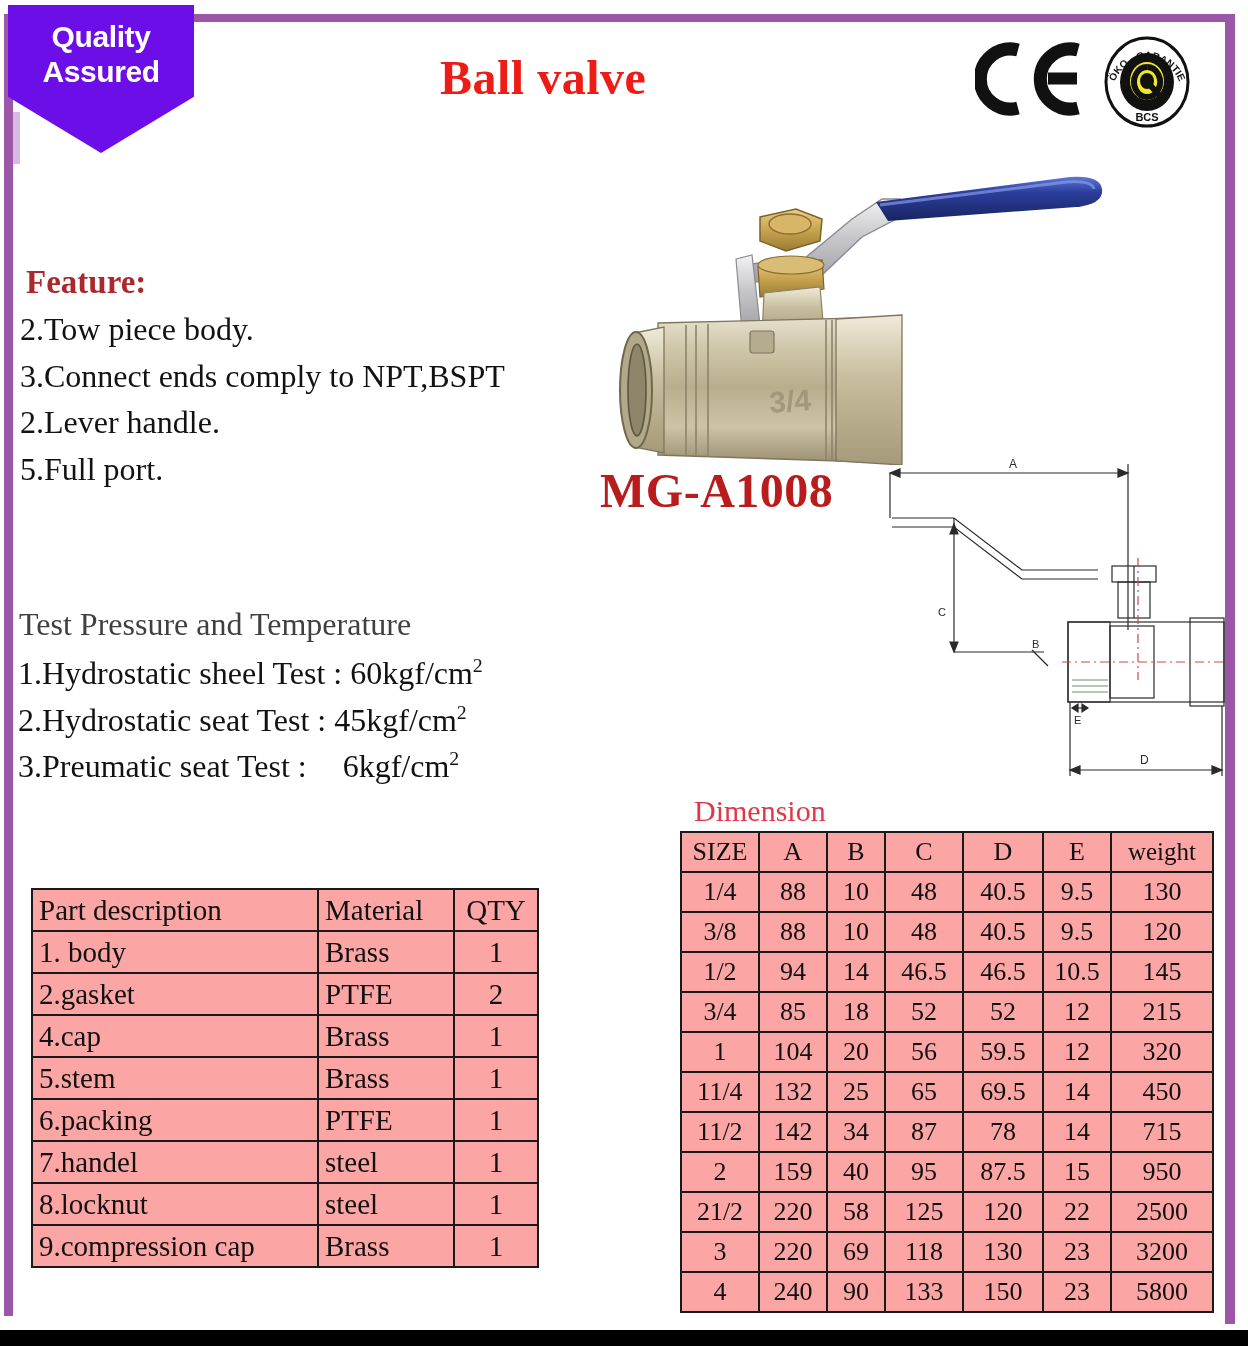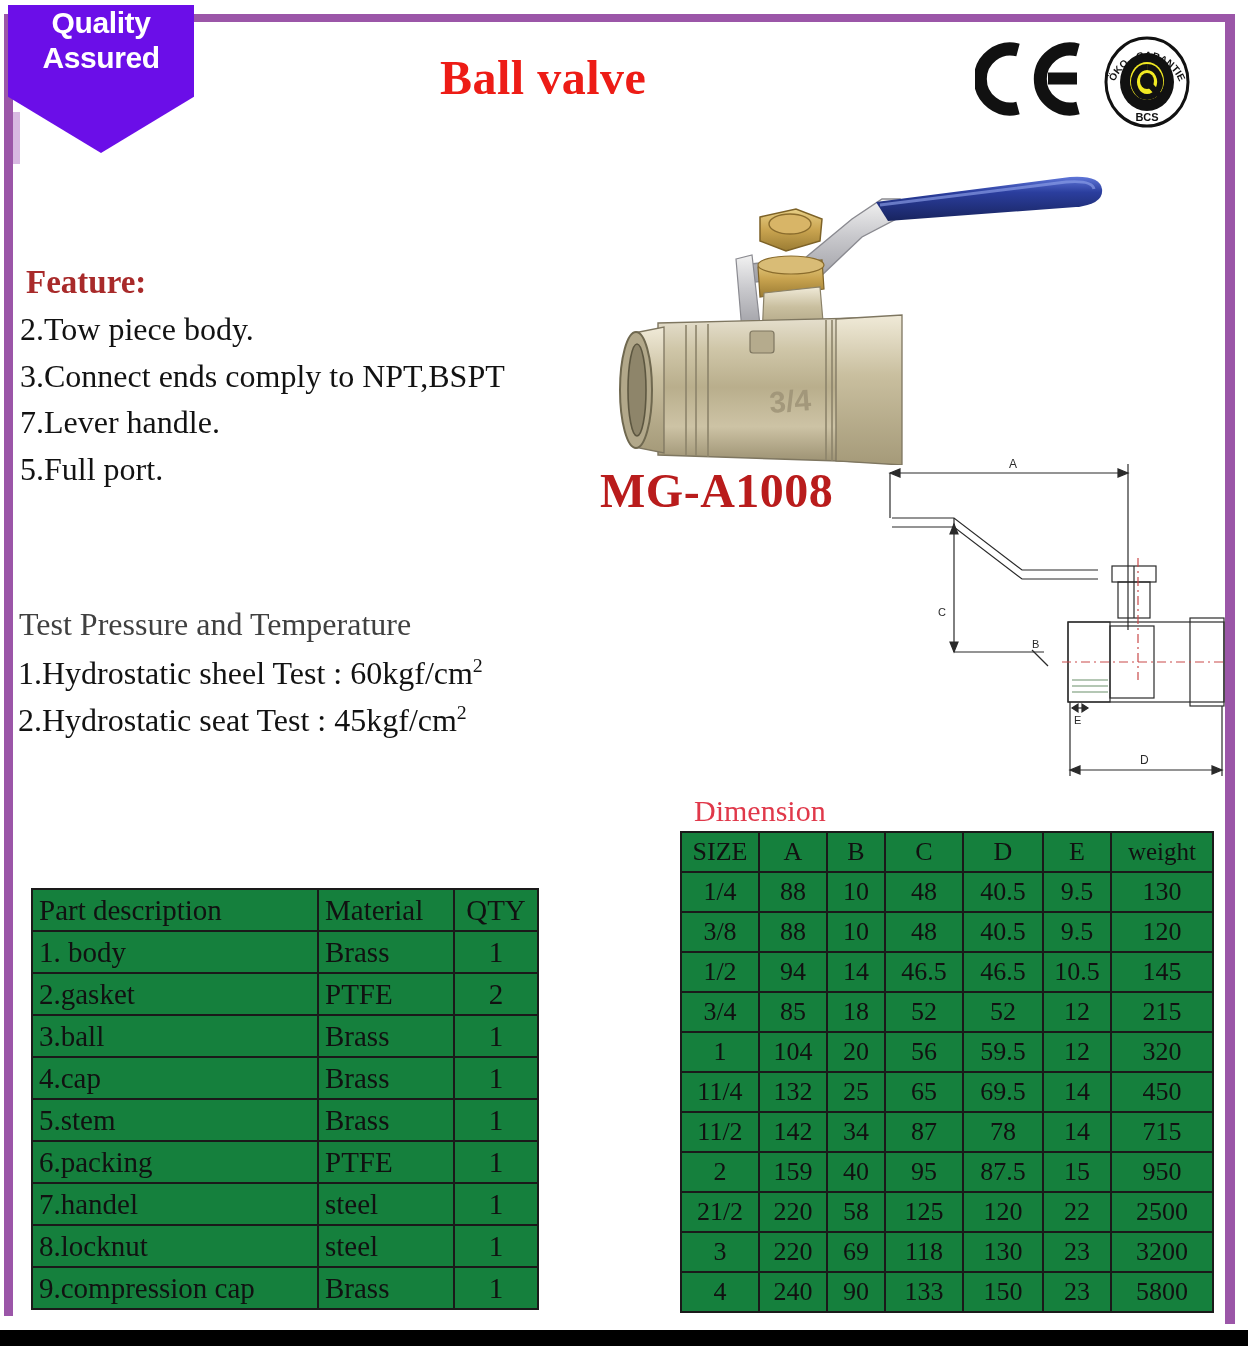--- a/index.html
+++ b/index.html
@@ -66,21 +66,21 @@
   }
   .qa-badge .qa-line {
     color: #ffffff;
     font-family: "Liberation Sans", sans-serif;
     font-weight: bold;
     font-size: 30px;
     text-align: center;
     line-height: 1.18;
     letter-spacing: -0.4px;
   }
-  .qa-inner { }
+  .qa-inner { padding-top: 14px; }
 
   
   .title {
     position: absolute;
     left: 440px; top: 50px;
     font-family: "Liberation Serif", serif;
     font-weight: bold;
     font-size: 48px;
     color: #ED1C16;
     letter-spacing: 0.5px;
@@ -155,21 +155,21 @@
   
   .tech-drawing {
     position: absolute;
     left: 872px; top: 440px;
     width: 356px; height: 360px;
   }
 
   
   table.sheet {
     border-collapse: collapse;
-    background: #15803d;
+    background: #fca5a5;
   }
   table.sheet td, table.sheet th {
     border: 2px solid #1a1a1a;
     font-family: "Liberation Serif", serif;
     font-weight: normal;
     color: #111;
     padding: 0 6px;
   }
 
   
@@ -255,35 +255,39 @@
       <textPath href="#arcTop" startOffset="50%" text-anchor="middle">ÖKO - GARANTIE</textPath>
     </text>
     <text x="43" y="85" font-family="Liberation Sans, sans-serif" font-size="11" font-weight="bold" fill="#111" text-anchor="middle">BCS</text>
   </svg>
 
   <div class="feature-head">Feature:</div>
   <div class="feature-list">
     <ul>
       <li>2.Tow piece body.</li>
       <li>3.Connect ends comply to NPT,BSPT</li>
-      <li>7.Lever handle.</li>
+      <li>2.Lever handle.</li>
       <li>5.Full port.</li>
     </ul>
   </div>
 
   <div class="test-head">Test Pressure and Temperature</div>
   <div class="test-list">
     <ul>
       <li>
         <span>1.Hydrostatic sheel Test :</span>
         <span>60kgf/cm</span><sup>2</sup>
       </li>
       <li>
         <span>2.Hydrostatic seat Test :</span>
         <span>45kgf/cm</span><sup>2</sup>
+      </li>
+      <li>
+        <span>3.Preumatic seat Test :</span><span class="sp"></span>
+        <span>6kgf/cm</span><sup>2</sup>
       </li>
     </ul>
   </div>
 
   <svg class="product-photo" viewBox="0 0 540 310">
     <defs>
       <linearGradient id="brassV" x1="0" y1="0" x2="0" y2="1">
         <stop offset="0%" stop-color="#e6e0cf"></stop>
         <stop offset="22%" stop-color="#cfc6a8"></stop>
         <stop offset="48%" stop-color="#b9ae8c"></stop>
@@ -409,25 +413,20 @@
         <td class="c-desc">1. body</td>
         <td class="c-mat">Brass</td>
         <td class="c-qty">1</td>
       </tr>
       <tr>
         <td class="c-desc">2.gasket</td>
         <td class="c-mat">PTFE</td>
         <td class="c-qty">2</td>
       </tr>
       <tr>
-        <td class="c-desc">3.ball</td>
-        <td class="c-mat">Brass</td>
-        <td class="c-qty">1</td>
-      </tr>
-      <tr>
         <td class="c-desc">4.cap</td>
         <td class="c-mat">Brass</td>
         <td class="c-qty">1</td>
       </tr>
       <tr>
         <td class="c-desc">5.stem</td>
         <td class="c-mat">Brass</td>
         <td class="c-qty">1</td>
       </tr>
       <tr>

